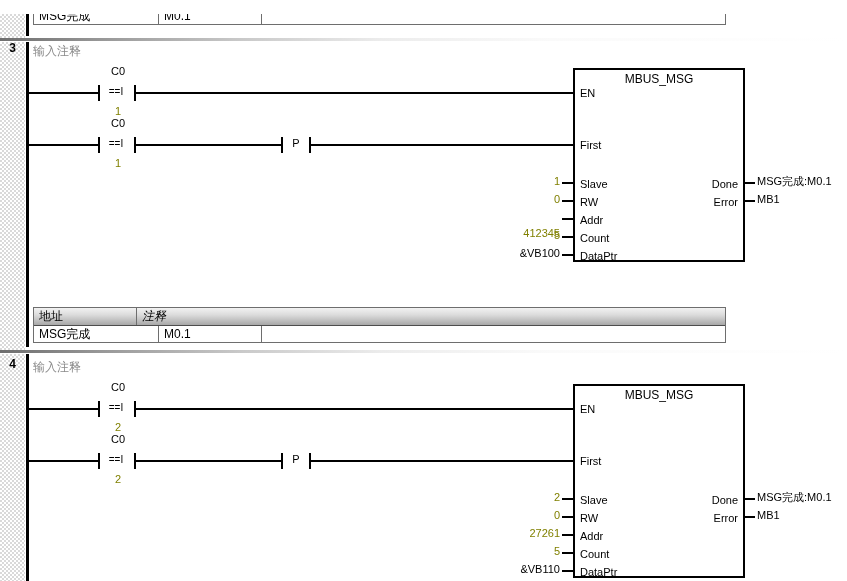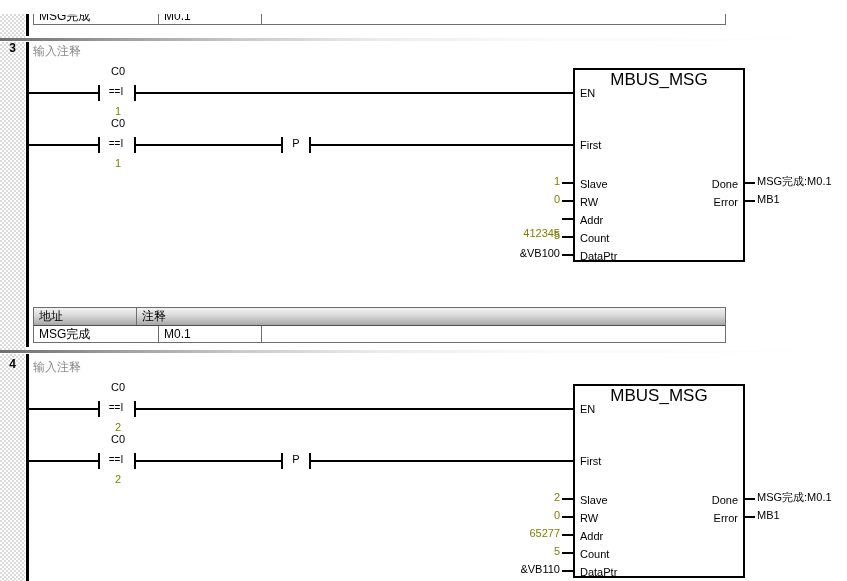--- a/index.html
+++ b/index.html
@@ -27,36 +27,36 @@
   .op{position:absolute;font-size:10px;line-height:12px;color:#000;white-space:nowrap;text-align:center;}
   .val{position:absolute;font-size:11px;line-height:13px;color:#808000;white-space:nowrap;text-align:center;}
   .pinval{position:absolute;left:470px;width:90px;font-size:11px;line-height:13px;
     color:#808000;text-align:right;white-space:nowrap;}
   .pinval.black{color:#000;}
   .operand{position:absolute;left:757px;font-size:11px;line-height:13px;color:#000;white-space:nowrap;}
   
   .fblock{position:absolute;left:573px;width:172px;height:194px;border:2px solid #000;
     background:#fff;box-sizing:border-box;}
   .fb-title{position:absolute;left:0;top:3px;width:100%;text-align:center;
-    font-size:17px;line-height:13px;white-space:nowrap;}
+    font-size:12px;line-height:13px;white-space:nowrap;}
   .fb-l{position:absolute;left:5px;font-size:11px;line-height:13px;white-space:nowrap;}
   .fb-r{position:absolute;right:5px;font-size:11px;line-height:13px;white-space:nowrap;}
   .stub{position:absolute;height:2px;background:#000;}
   
   .symtab{position:absolute;left:33px;width:693px;border:1px solid #6e6e6e;box-sizing:border-box;background:#fff;}
   .symtab .row{display:flex;}
   .symtab .hdr{height:17px;background:linear-gradient(to bottom,#f2f2f2,#dcdcdc 40%,#a8a8a8);
     border-bottom:1px solid #4d4d4d;}
   .symtab .dat{height:16px;background:#fff;}
   .symtab .cell{font-size:12px;line-height:16px;padding-left:5px;box-sizing:border-box;
     border-right:1px solid #6e6e6e;overflow:hidden;white-space:nowrap;}
   .symtab .hdr .cell{line-height:17px;}
   .symtab .c1{width:125px;}
   .symtab .c2{width:103px;}
-  .symtab .c3{flex:1;border-right:none;}
+  .symtab .c3{flex:1;border-right:none;font-style:italic;}
 </style>
 </head>
 <body>
 
 <div id="screen">
 
   <div class="margin-hatch"></div>
 
   <div class="v" style="left:26px;top:0;height:22px;"></div>
   <div class="symtab" style="top:-7px;">
@@ -173,21 +173,21 @@
     <div class="fb-r" style="top:126px;">Error</div>
   </div>
 
   <div class="stub" style="left:562px;top:484px;width:11px;"></div>
   <div class="stub" style="left:562px;top:502px;width:11px;"></div>
   <div class="stub" style="left:562px;top:520px;width:11px;"></div>
   <div class="stub" style="left:562px;top:538px;width:11px;"></div>
   <div class="stub" style="left:562px;top:556px;width:11px;"></div>
   <div class="pinval" style="top:477px;">2</div>
   <div class="pinval" style="top:495px;">0</div>
-  <div class="pinval" style="top:513px;">65277</div>
+  <div class="pinval" style="top:513px;">27261</div>
   <div class="pinval" style="top:531px;">5</div>
   <div class="pinval black" style="top:549px;">&amp;VB110</div>
 
   <div class="stub" style="left:745px;top:484px;width:10px;"></div>
   <div class="stub" style="left:745px;top:502px;width:10px;"></div>
   <div class="operand" style="top:477px;">MSG完成:M0.1</div>
   <div class="operand" style="top:495px;">MB1</div>
 
 </div>
 

